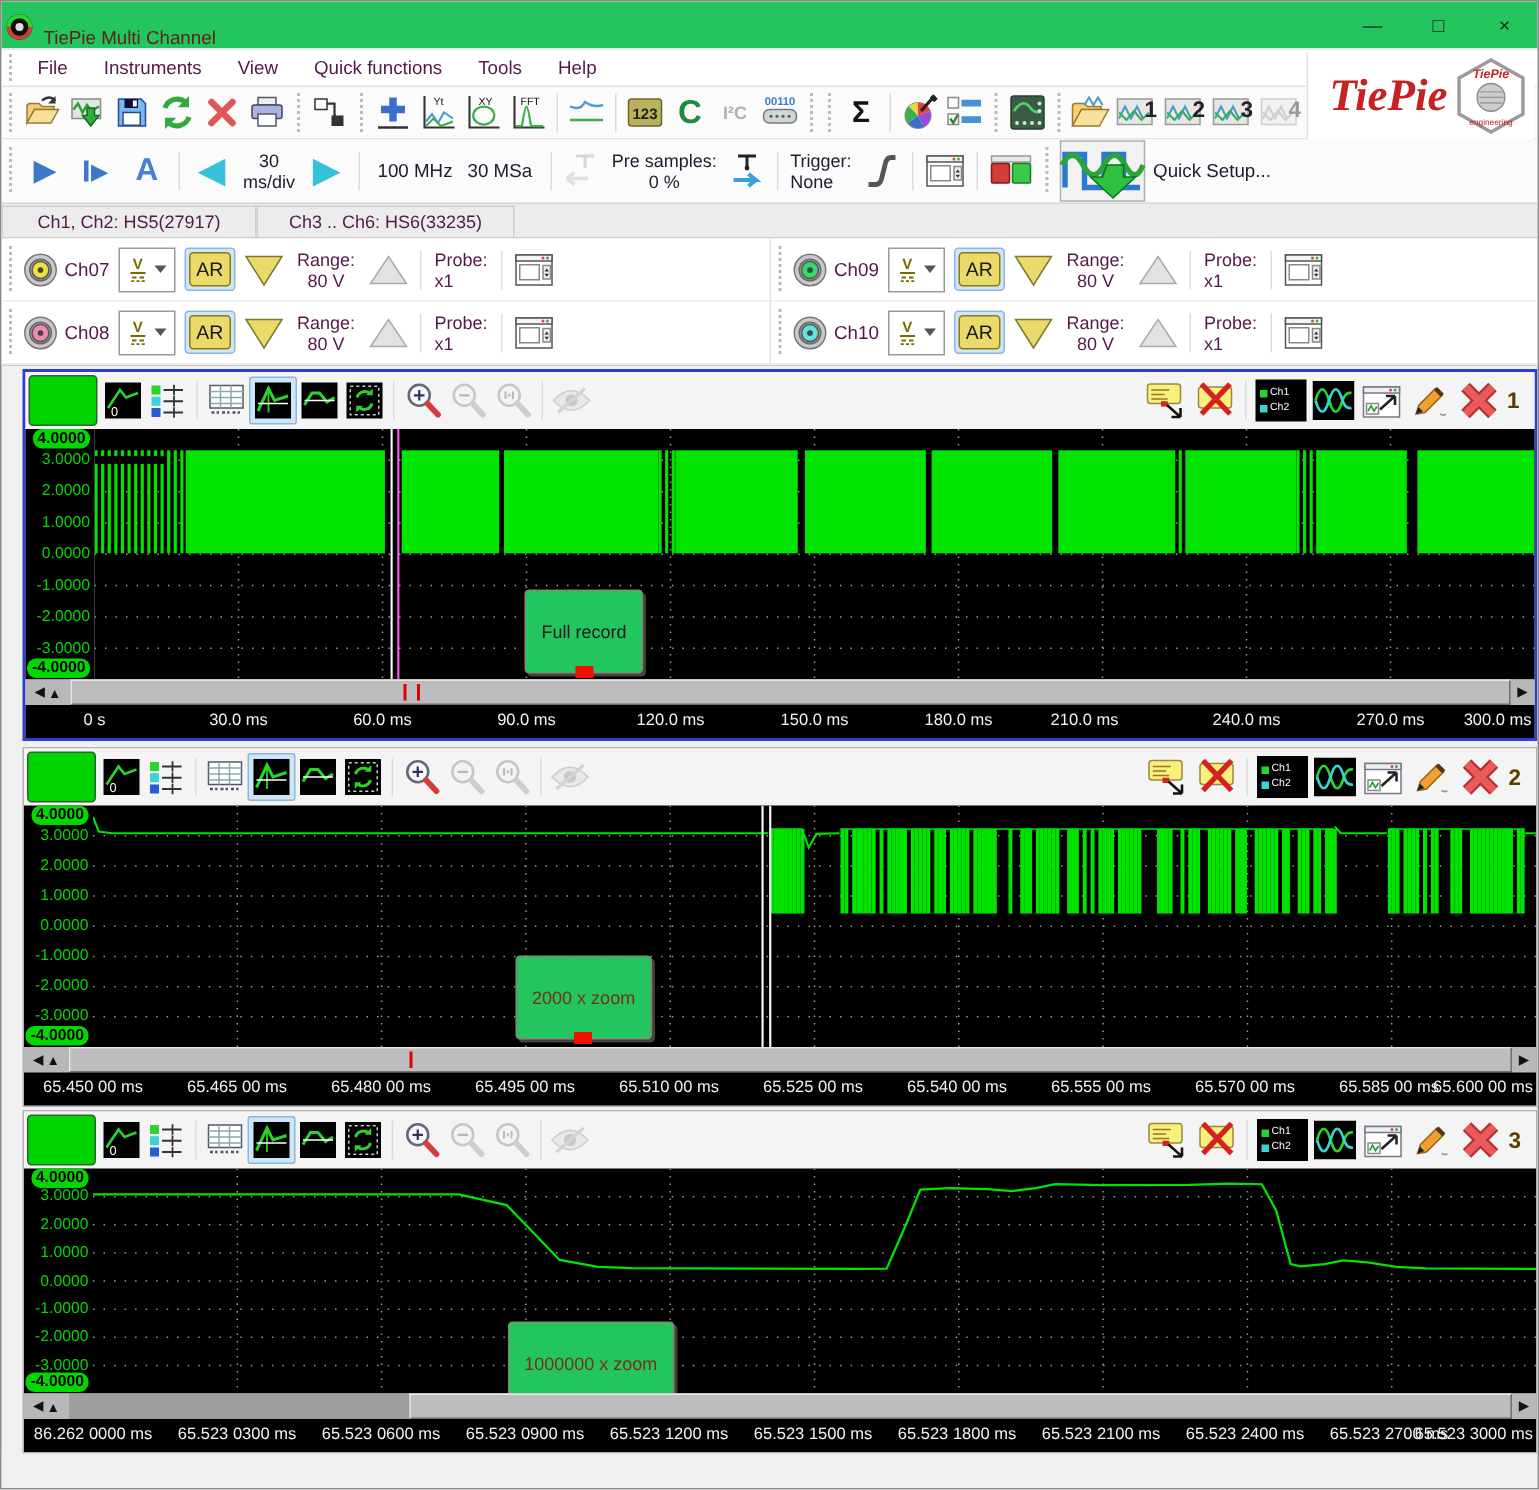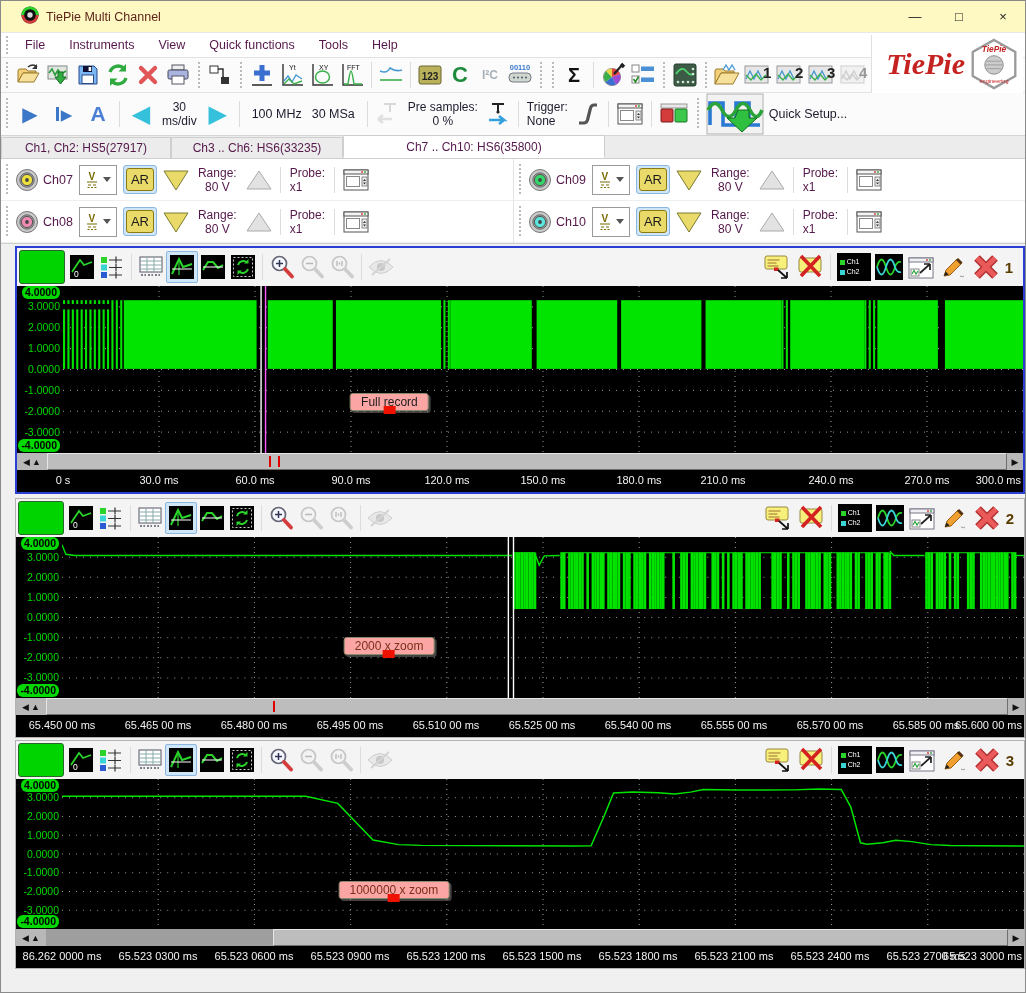--- a/index.html
+++ b/index.html
@@ -1,20 +1,20 @@
 <!DOCTYPE html>
 <html><head>
 <meta charset="utf-8">
 <style>
   html,body{margin:0;padding:0;background:#d8d8d8;}
   .win{position:relative;width:1026px;height:993px;background:#f0f0f0;border:1px solid #8a8a8a;
        box-sizing:border-box;font-family:"Liberation Sans","DejaVu Sans",sans-serif;overflow:hidden;}
   .band{position:absolute;left:0;right:0;box-sizing:border-box;}
   
-  #titlebar{top:0;height:32px;background:#fef9c3;display:flex;align-items:center;padding-left:20px;border-bottom:1px solid #e8e8e8;}
+  #titlebar{top:0;height:32px;background:#22c55e;display:flex;align-items:flex-end;padding-left:3px;border-bottom:1px solid #e8e8e8;}
   #titlebar .ttl{margin-left:7px;font-size:12.5px;color:#5e241a;}
   .wctrl{margin-left:auto;display:flex;height:100%;}
   .wctrl span{width:44px;display:flex;align-items:center;justify-content:center;font-size:13px;color:#222;}
   
   #menubar{top:32px;height:25px;background:#fff;border-bottom:1px solid #e2e2e2;display:flex;align-items:center;}
   .menu-item{padding:0 12px;font-size:12.5px;color:#54184a;}
   
   .toolbar{background:#fbfbfb;display:flex;align-items:center;}
   #toolbar1{top:57px;height:35px;border-bottom:1px solid #e3e3e3;}
   #toolbar2{top:92px;height:43px;border-bottom:1px solid #d5d5d5;}
@@ -53,22 +53,22 @@
   .gpanel.active{border:2px solid #2b3fd6;}
   .gtbar{height:38px;display:flex;align-items:center;background:#f4f4f4;padding-right:4px;}
   .gtbar .corner{width:44px;height:32px;background:#00d400;border:1px solid #2a662a;border-radius:3px;margin:0 2px;flex:0 0 auto;}
   .gtbar .sp{flex:1;}
   .gbody{display:flex;}
   .yaxis{width:46px;background:#000;position:relative;flex:0 0 auto;}
   .yaxis span{position:absolute;right:3px;font-size:10.5px;color:#00d800;line-height:13px;}
   .yaxis span.pill{background:#00d800;color:#000;border-radius:6px;padding:0 3px;font-weight:bold;}
   .plot{position:relative;background:#000;flex:1;overflow:hidden;}
   .plot svg{position:absolute;inset:0;width:100%;height:100%;}
-  .note{position:absolute;transform:translateX(-50%);background:#fca5a5;border:1px solid #8a8a6a;border-radius:3px;
-        padding:1px 10px;font-size:12px;white-space:nowrap;box-shadow:2px 2px 0 rgba(120,120,120,.55);}
+  .note{position:absolute;transform:translateX(-50%);background:#22c55e;border:1px solid #8a8a6a;border-radius:3px;
+        padding:20px 10px;font-size:12px;white-space:nowrap;box-shadow:2px 2px 0 rgba(120,120,120,.55);}
   .note .anchor{position:absolute;left:50%;bottom:-4px;transform:translateX(-50%);width:12px;height:8px;background:#ee1100;}
   .scroll{height:17px;background:#9e9e9e;display:flex;position:relative;}
   .scroll .sarr{width:30px;background:#b8b8b8;color:#111;font-size:9px;display:flex;align-items:center;justify-content:center;gap:2px;flex:0 0 auto;}
   .scroll .sarr.r{width:16px;}
   .scroll .track{flex:1;position:relative;background:#9e9e9e;}
   .scroll .thumb{position:absolute;top:0;bottom:0;background:#bdbdbd;border-top:1px solid #e6e6e6;border-left:1px solid #e6e6e6;border-bottom:1px solid #6f6f6f;border-right:1px solid #6f6f6f;box-sizing:border-box;}
   .scroll .mark{position:absolute;top:3px;width:2px;height:11px;background:#e00000;}
   .xlabels{height:22px;background:#000;position:relative;}
   .xlabels span{position:absolute;top:4px;transform:translateX(-50%);font-size:11px;color:#f2f2f2;white-space:nowrap;}
   #bottomstrip{top:968px;height:25px;background:#f0f0f0;}
@@ -396,21 +396,20 @@
       <polygon points="27,3 50,16 50,42 27,55 4,42 4,16" fill="#ffffff" stroke="#9a9a9a" stroke-width="2.5"></polygon>
       <text x="27" y="16" text-anchor="middle" font-size="9" font-weight="bold" font-style="italic" fill="#c52222">TiePie</text>
       <circle cx="27" cy="30" r="10" fill="#cccccc" stroke="#8a8a8a"></circle>
       <path d="M19 26 h16 M18 30 h18 M19 34 h16" stroke="#9a9a9a" fill="none"></path>
       <text x="27" y="50" text-anchor="middle" font-size="6" fill="#c52222">engineering</text>
     </svg>
   </div>
   <div class="band" id="tabbar">
       <span class="tab" style="width:170px">Ch1, Ch2: HS5(27917)</span>
       <span class="tab" style="width:172px">Ch3 .. Ch6: HS6(33235)</span>
-      <span class="tab active" style="width:262px">Ch7 .. Ch10: HS6(35800)</span>
     </div>
   <div class="band" id="chanarea">
       <div class="chan-col">
         <div class="chan-row">
     <span class="grip"></span>
     <span style="display:inline-flex;margin-left:2px">
             <svg width="24" height="24" viewBox="0 0 24 24">
               <circle cx="12" cy="12" r="10.5" fill="#c9c9c9" stroke="#777"></circle>
               <circle cx="12" cy="12" r="7.2" fill="#9d9d9d" stroke="#6a6a6a"></circle>
               <circle cx="12" cy="12" r="5.6" fill="#f0e23c" stroke="#555"></circle>

